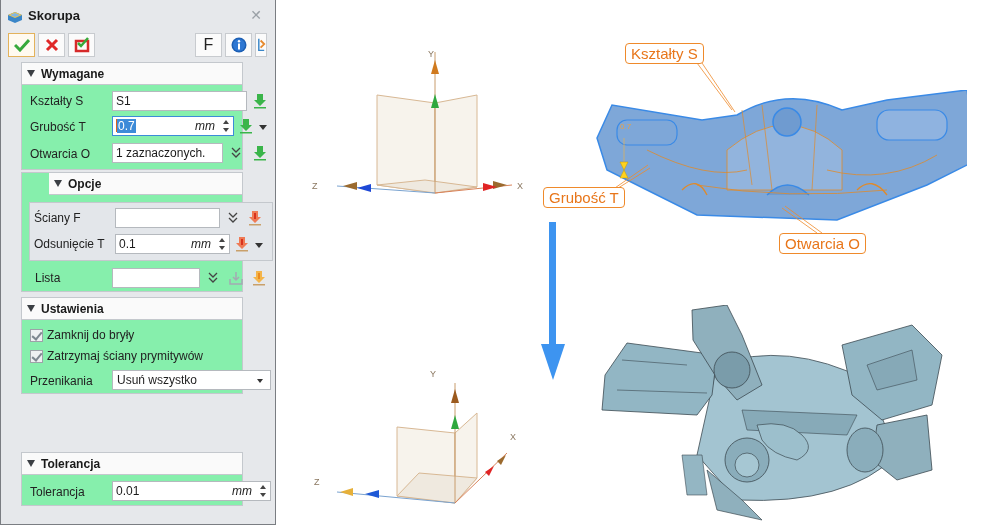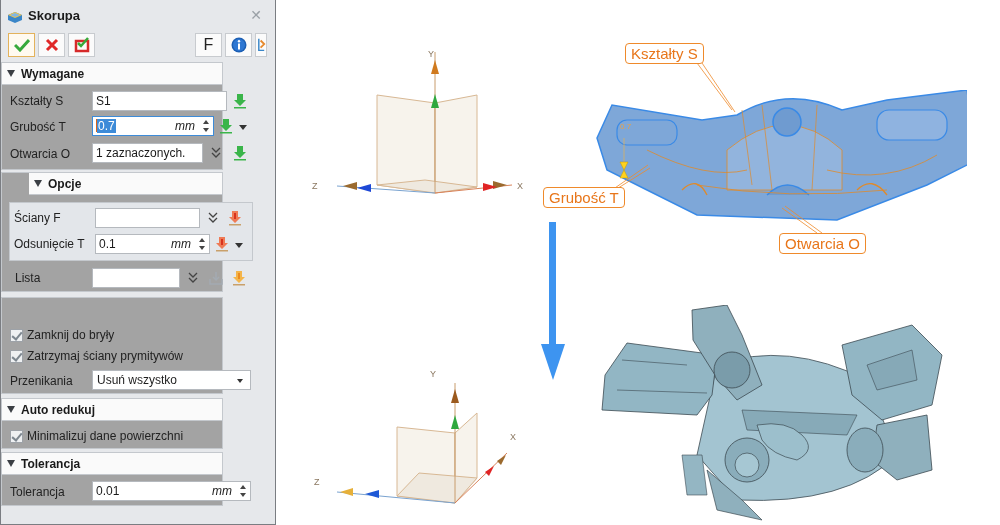--- a/index.html
+++ b/index.html
@@ -10,21 +10,21 @@
   .panel { position: absolute; left: 0; top: 0; width: 276px; height: 525px; background: #e6e8eb; border: 1px solid #7a7d82; border-top: none; }
   .titlebar { position: absolute; left: 0; top: 0; width: 274px; height: 30px; padding-left: 18px; }
   .title-icon { position: absolute; left: 6px; top: 9px; width: 16px; height: 14px; }
   .title-text { position: absolute; left: 27px; top: 8px; font-weight: bold; font-size: 13px; color: #1a1a1a; }
   .close-x { position: absolute; left: 248px; top: 8px; width: 14px; height: 14px; color: #9aa0a6; font-size: 14px; line-height: 14px; text-align: center; }
 
   .tbtn { position: absolute; top: 33px; height: 24px; width: 27px; background: #fbfbfb; border: 1px solid #c8cbcf; display: flex; align-items: center; justify-content: center; }
   .tbtn.ok { border: 1px solid #e3b25b; background: #fffaf0; }
   .tbtn.f { font-size: 16px; color: #222; }
 
-  .section { position: absolute; left: 0; width: 222px; background: #a3a3a3; border: 1px solid #c4c8cd; }
+  .section { position: absolute; left: 20px; width: 222px; background: #86efac; border: 1px solid #c4c8cd; }
   .sec-head { height: 22px; background: #fafafa; border-bottom: 1px solid #c4c8cd; position: relative; }
   .sec-head .tri { position: absolute; left: 5px; top: 7px; width: 0; height: 0; border-left: 4px solid transparent; border-right: 4px solid transparent; border-top: 7px solid #3b3f44; }
   .sec-head .lbl { position: absolute; left: 19px; top: 4px; font-weight: bold; font-size: 12px; color: #1a1a1a; }
 
   .row-label { position: absolute; font-size: 12px; color: #222; }
   .field { position: absolute; height: 20px; background: #ffffff; border: 1px solid #b5b9be; font-size: 12px; padding: 2px 3px; color: #1a1a1a; }
   .field.focus { border: 1px solid #3d8bd8; }
   .field .unit { position: absolute; right: 18px; top: 2px; font-style: italic; }
   .spin { position: absolute; right: 3px; top: 2px; width: 8px; height: 14px; }
   .spin:before { content: ""; position: absolute; left: 1px; top: 1px; border-left: 3px solid transparent; border-right: 3px solid transparent; border-bottom: 4px solid #444; }
@@ -173,39 +173,35 @@
           <path d="M2 9 V14 H14 V9" stroke="#a4abb2" stroke-width="1.5" fill="none"></path>
         </svg>
       <svg class="icon" style="left:229px; top:97px;" viewBox="0 0 16 16">
           <path d="M5 1 H11 V7 H14 L8 13 L2 7 H5 Z" fill="#f4b54a"></path>
           <path d="M7 3 H9 V9 H7 Z" fill="#ec8a1e"></path>
           <rect x="2" y="14" width="12" height="1.5" fill="#c9a06a"></rect>
         </svg>
     </div>
 
     <div class="section" style="top:297px; height:97px;">
+      <div class="sec-head">
+        <span class="tri"></span>
+        <span class="lbl">Ustawienia</span>
+      </div>
       <span class="cb" style="left:8px; top:31px;"></span>
       <span class="cb-label" style="left:25px; top:30px;">Zamknij do bryły</span>
       <span class="cb" style="left:8px; top:52px;"></span>
       <span class="cb-label" style="left:25px; top:51px;">Zatrzymaj ściany prymitywów</span>
       <span class="row-label" style="left:8px; top:76px;">Przenikania</span>
       <div class="combo" style="left:90px; top:72px; width:159px;">
         <span>Usuń wszystko</span>
         <span class="dd-arrow"></span>
       </div>
     </div>
 
-    <div class="section" style="top:398px; height:51px;">
-      <div class="sec-head">
-        <span class="tri"></span>
-        <span class="lbl">Auto redukuj</span>
-      </div>
-      <span class="cb" style="left:8px; top:31px;"></span>
-      <span class="cb-label" style="left:25px; top:30px;">Minimalizuj dane powierzchni</span>
-    </div>
 
     <div class="section" style="top:452px; height:54px;">
       <div class="sec-head">
         <span class="tri"></span>
         <span class="lbl">Tolerancja</span>
       </div>
       <span class="row-label" style="left:8px; top:32px;">Tolerancja</span>
       <div class="field" style="left:90px; top:28px; width:159px;">
         <span>0.01</span>
         <span class="unit">mm</span>

